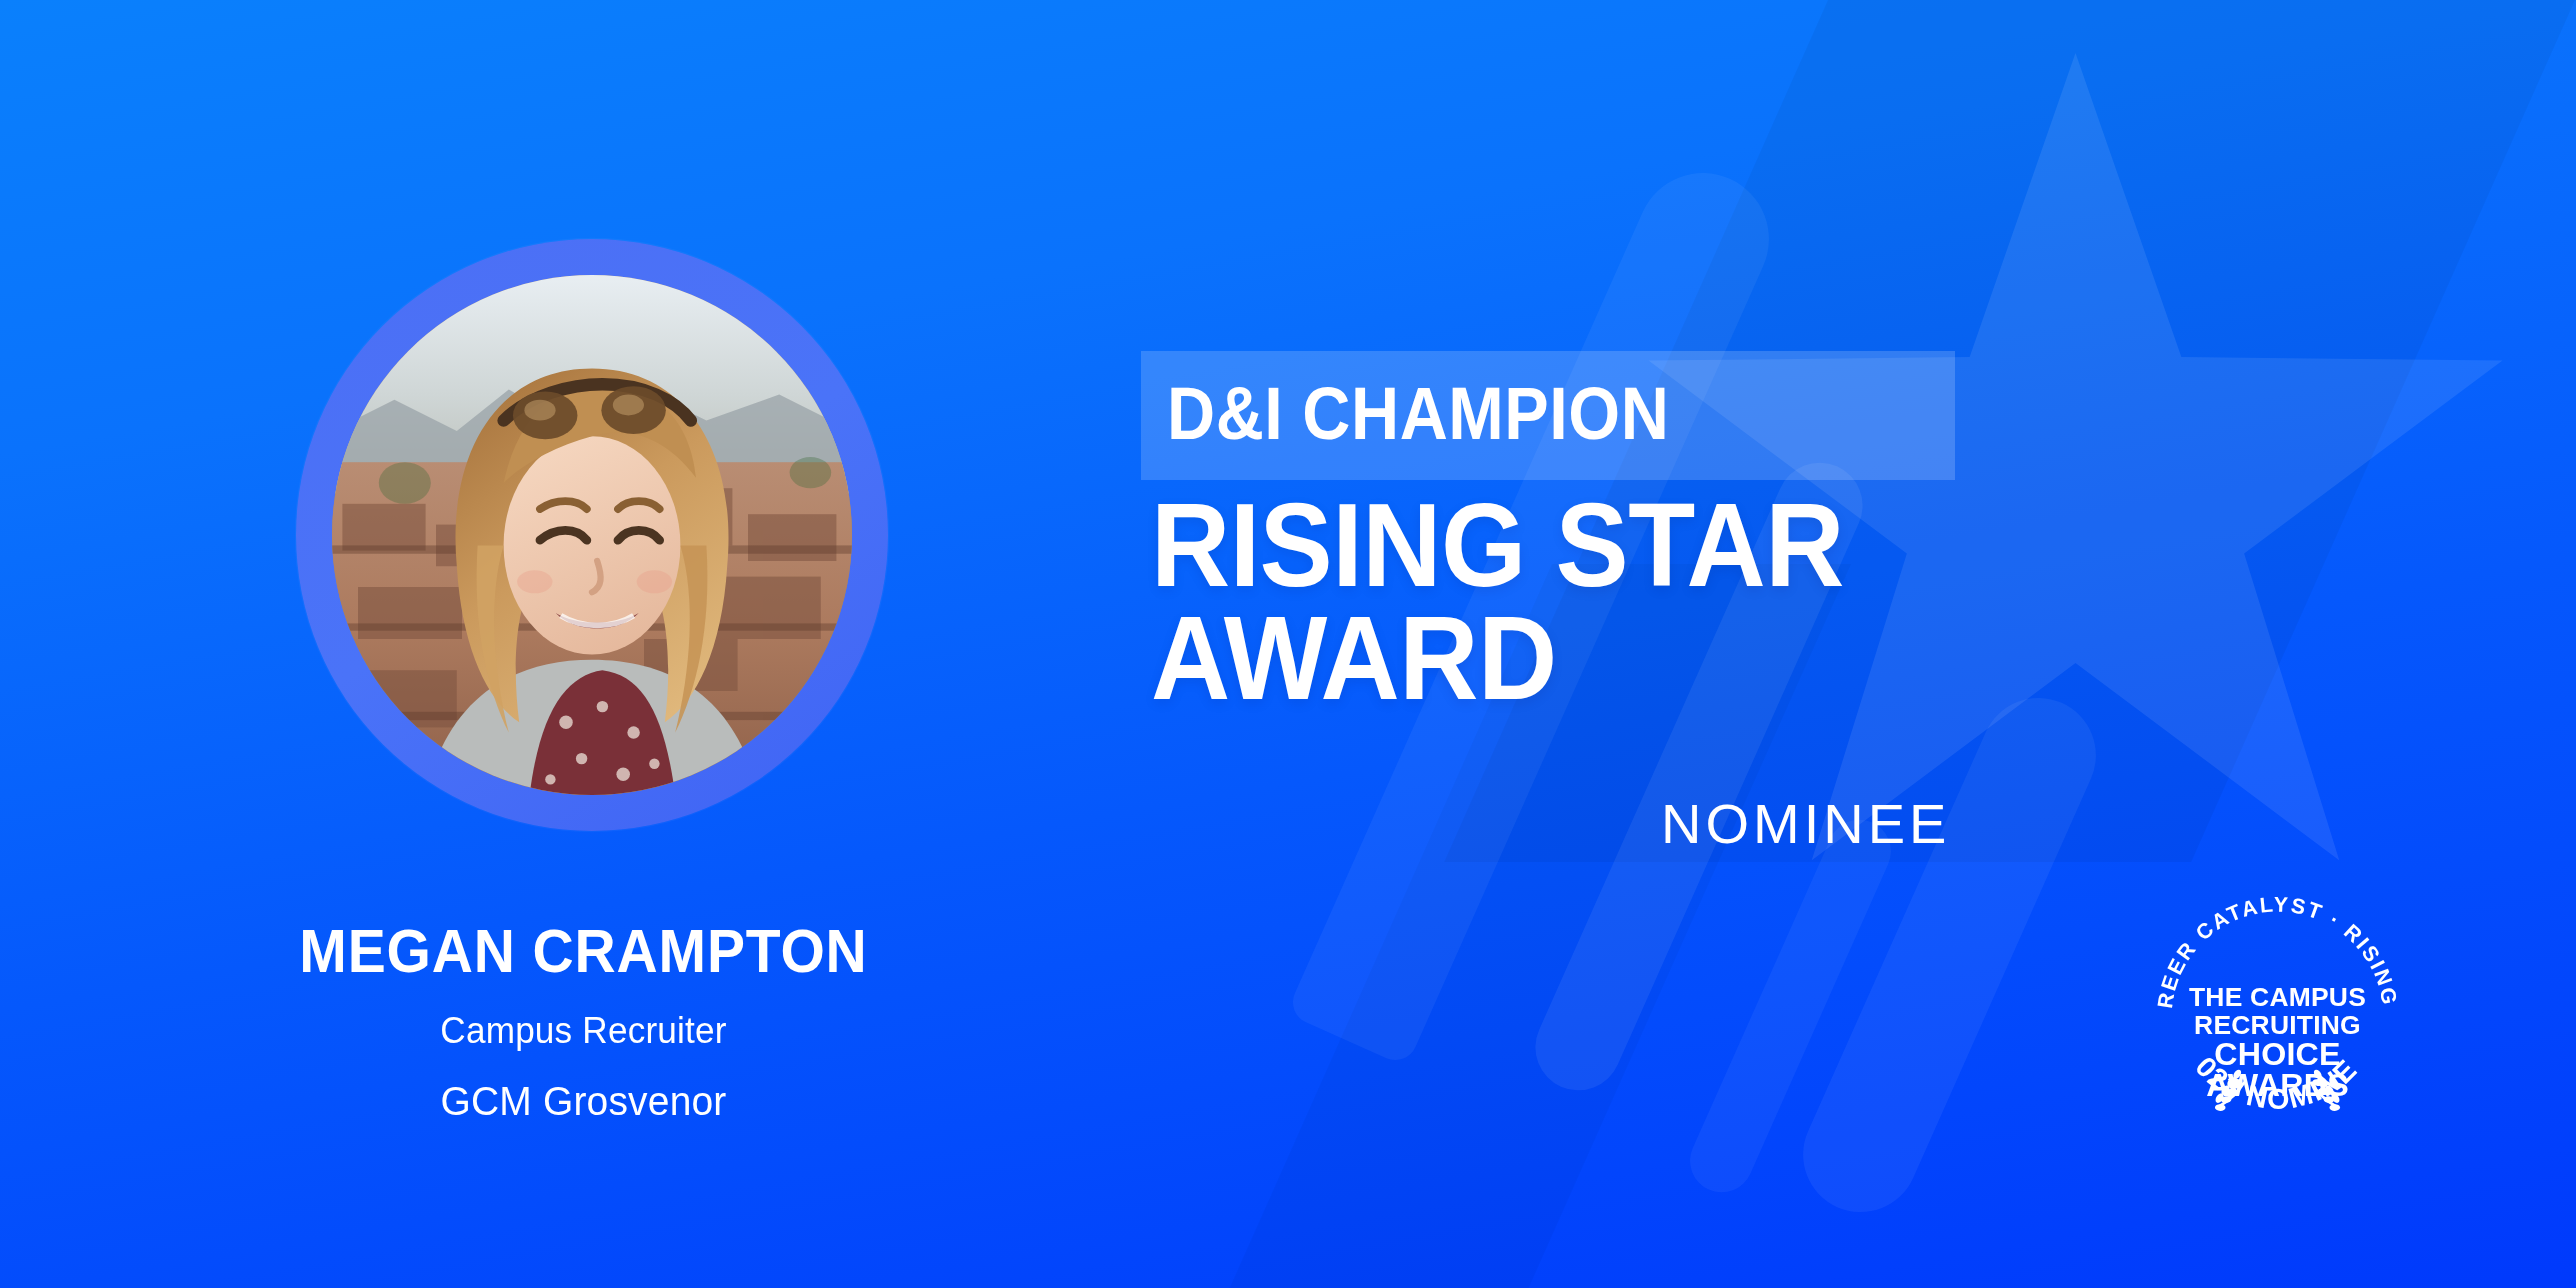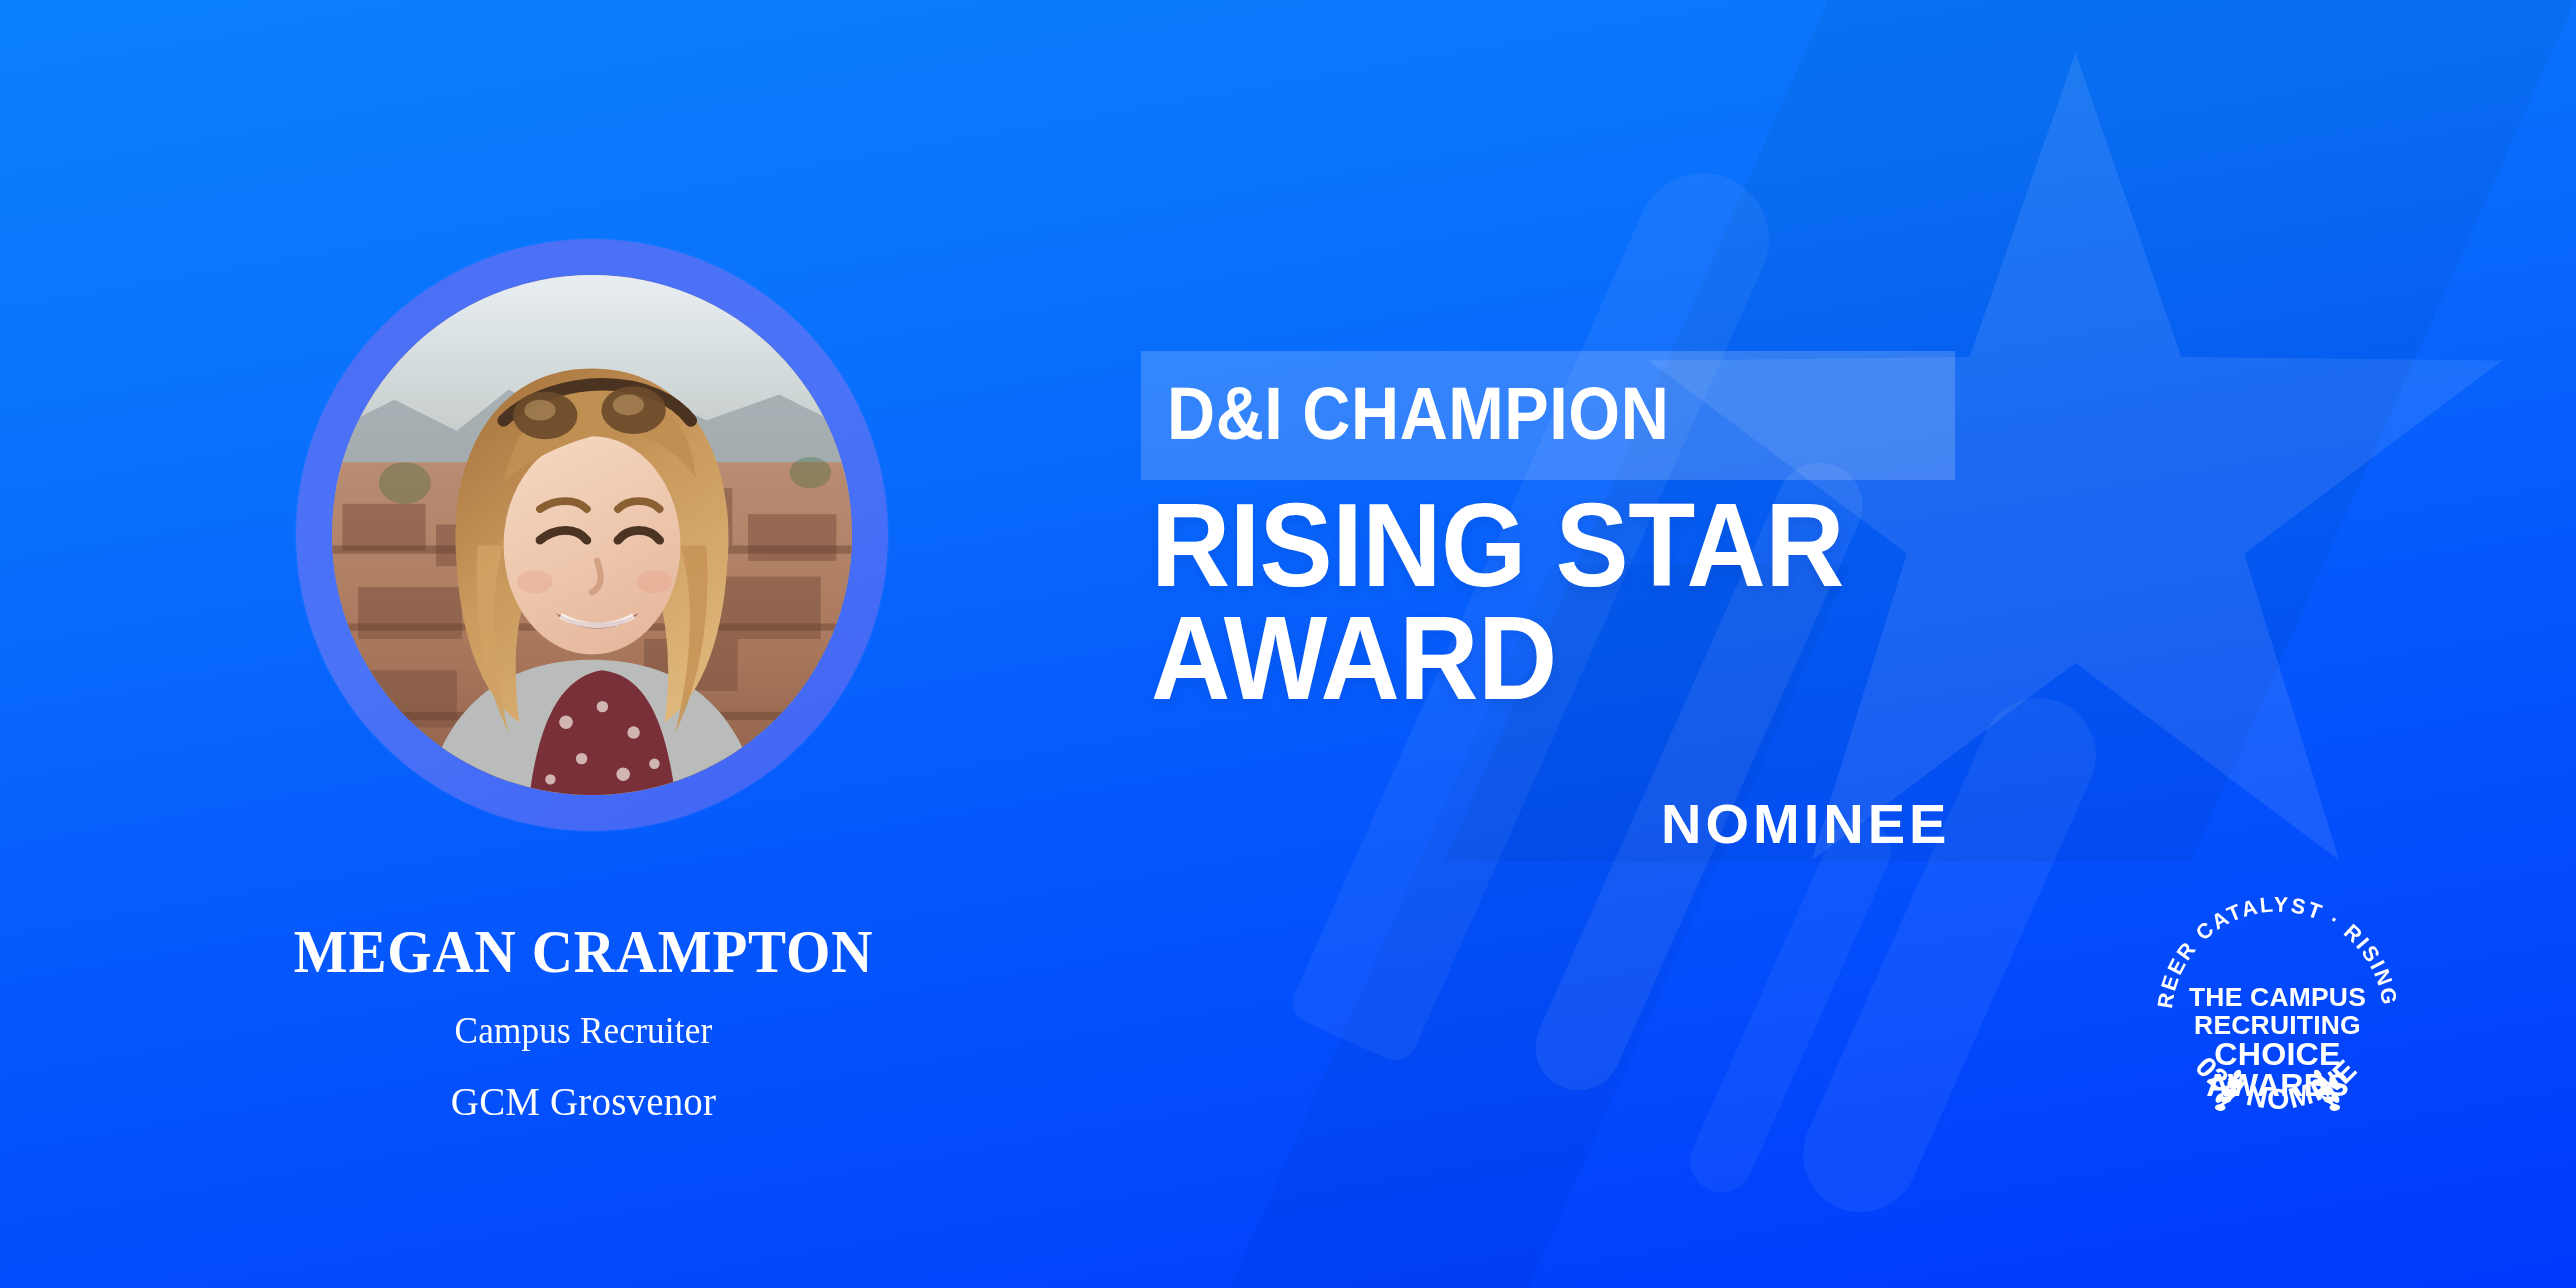--- a/index.html
+++ b/index.html
@@ -86,21 +86,20 @@
     opacity: 0.03;
   }
 
   
   .profile-block {
     position: absolute;
     left: 0;
     top: 0;
     width: 1093px;
     height: 1288px;
-    font-family: Liberation Serif, serif;
   }
   .avatar-ring {
     position: absolute;
     left: 296px;
     top: 239px;
     width: 592px;
     height: 592px;
     border-radius: 50%;
     background: linear-gradient(150deg, #4C6FF5 0%, #4A73F8 50%, #3F63F4 100%);
     box-shadow: 0 0 0 1.2px rgba(255,255,255,0.04);
@@ -207,21 +206,21 @@
     transform-origin: left top;
     white-space: pre-line;
     text-shadow: 0 3.5px 12.6px rgba(0,20,90,0.10);
   }
   .award-subtitle {
     position: absolute;
     left: 520px;
     top: 796px;
     color: #ffffff;
     font-size: 56px;
-    font-weight: 700;
+    font-weight: 400;
     letter-spacing: 4px;
     line-height: 1;
     white-space: nowrap;
   }
 
   
   .award-seal {
     position: absolute;
     left: 2151px;
     top: 891px;

